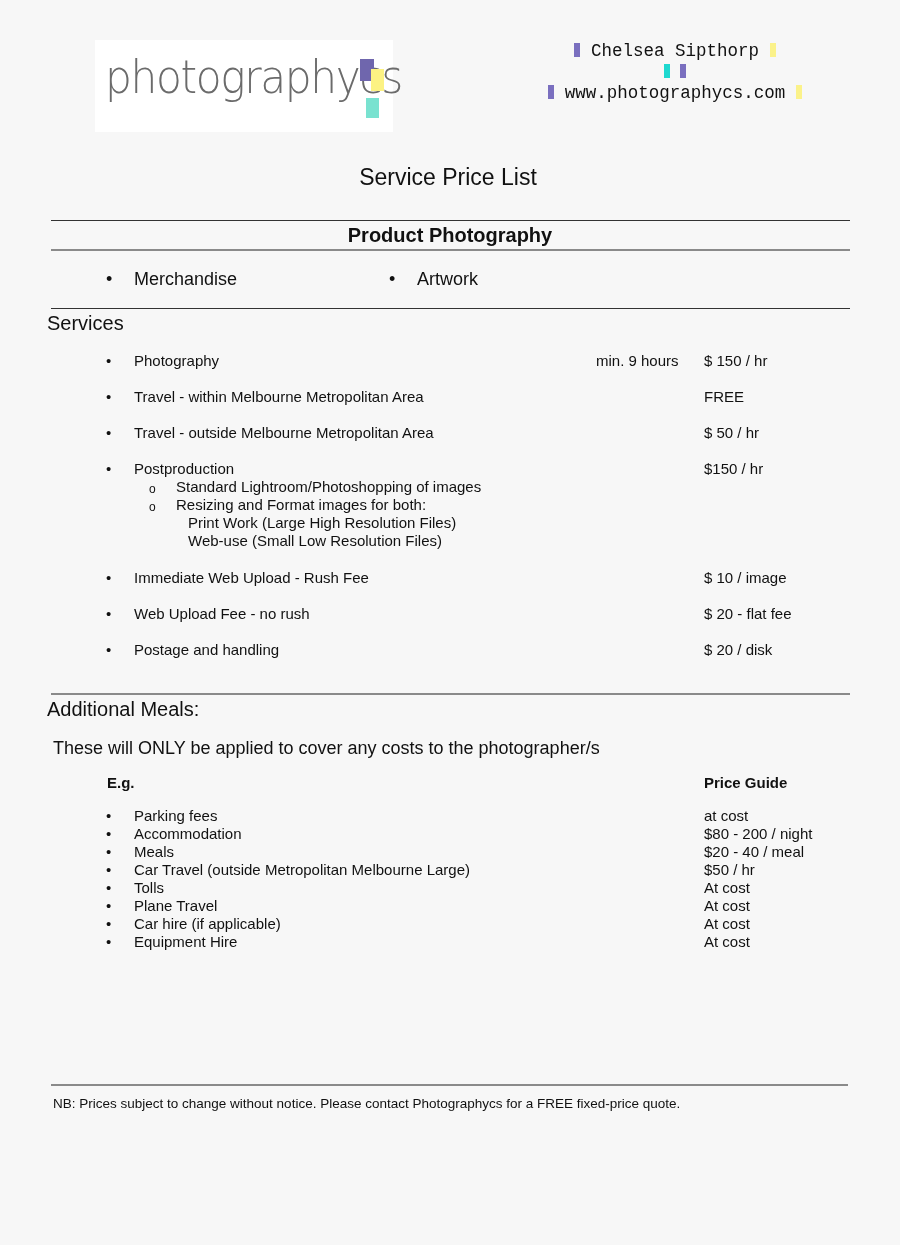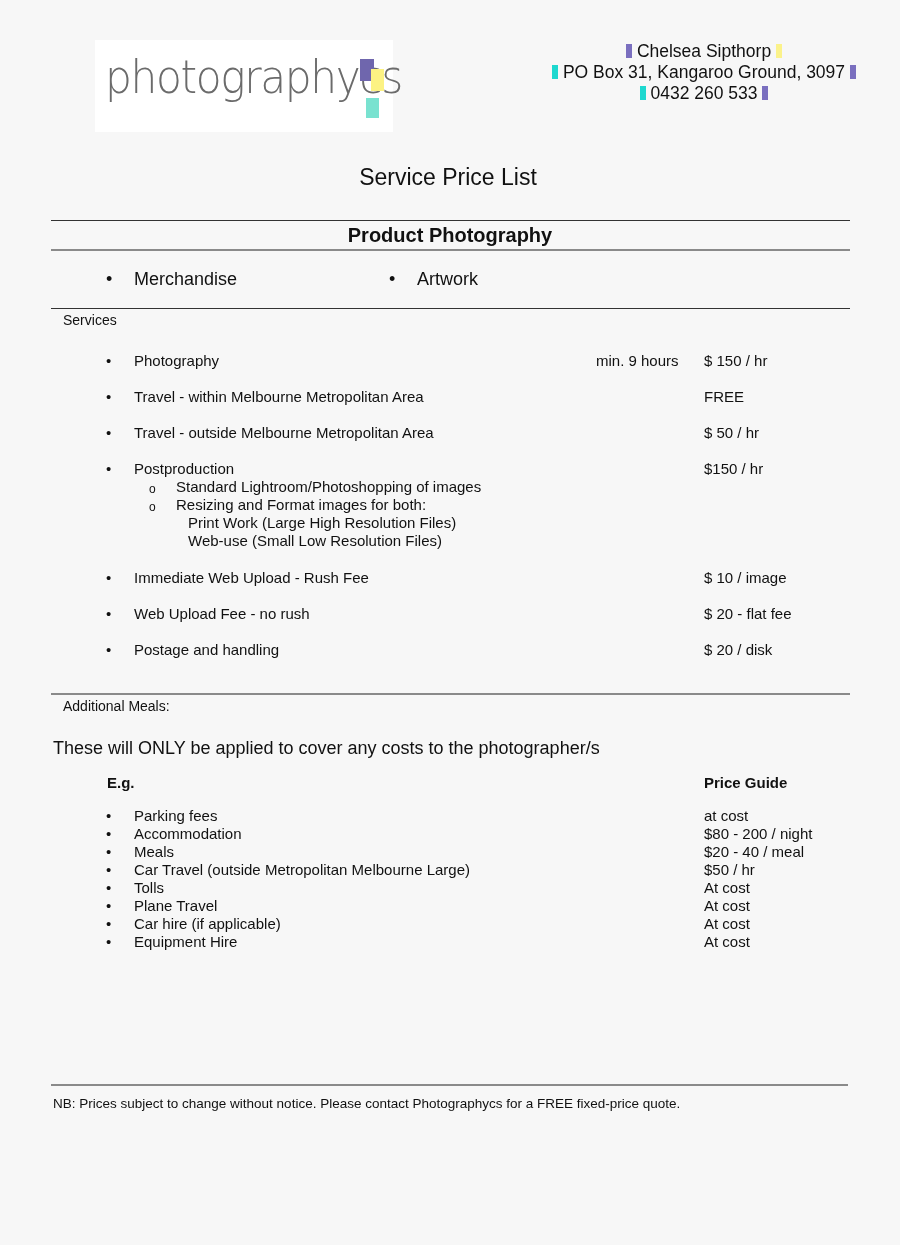--- a/index.html
+++ b/index.html
@@ -36,24 +36,24 @@
       transform-origin: left center;
     }
     .logo-sq { position: absolute; }
     .sq-purple { left: 265px; top: 19px; width: 14px; height: 22px; background: #6f66ad; }
     .sq-yellow { left: 276px; top: 29px; width: 13px; height: 22px; background: #fcf283; }
     .sq-teal   { left: 271px; top: 58px; width: 13px; height: 20px; background: #79e2d0; }
 
     
     .contact {
       position: absolute;
-      left: 549px; top: 41px;
+      left: 520px; top: 41px;
       width: 310px;
       text-align: center;
-      font-family: Liberation Sans, sans-serif;
+      font-family: Liberation Mono, monospace;
       font-size: 17.5px;
       line-height: 21px;
       color: #111;
     }
     .contact-line { white-space: nowrap; }
     .mark {
       display: inline-block;
       width: 6px; height: 14px;
       vertical-align: -1px;
     }
@@ -87,22 +87,22 @@
 
     .cat-item {
       position: absolute;
       top: 269px;
       font-size: 18px;
     }
     .bullet { position: absolute; }
 
     .label-lg {
       position: absolute;
-      left: 63px;
-      font-size: 14px;
+      left: 47px;
+      font-size: 20px;
     }
 
     .row {
       position: absolute;
       left: 0; width: 900px;
       font-size: 15px;
       line-height: 18px;
     }
     .row .b { position: absolute; left: 106px; }
     .row .t { position: absolute; left: 134px; white-space: nowrap; }
@@ -137,27 +137,26 @@
 </div>
 
 <div class="contact">
   <div class="contact-line">
     <span class="mark purple"></span>
     <span>Chelsea Sipthorp</span>
     <span class="mark yellow"></span>
   </div>
   <div class="contact-line">
     <span class="mark teal"></span>
-    <span>PO Box 31, Kangaroo Ground, 3097</span>
     <span class="mark purple"></span>
   </div>
   <div class="contact-line">
-    <span class="mark teal"></span>
-    <span>0432 260 533</span>
     <span class="mark purple"></span>
+    <span>www.photographycs.com</span>
+    <span class="mark yellow"></span>
   </div>
 </div>
 
 <div class="title">Service Price List</div>
 
 <div class="hr" style="top:220px;"></div>
 <div class="section-heading">Product Photography</div>
 <div class="hr grey" style="top:249px;"></div>
 
 <div class="cat-item" style="left:106px;">

